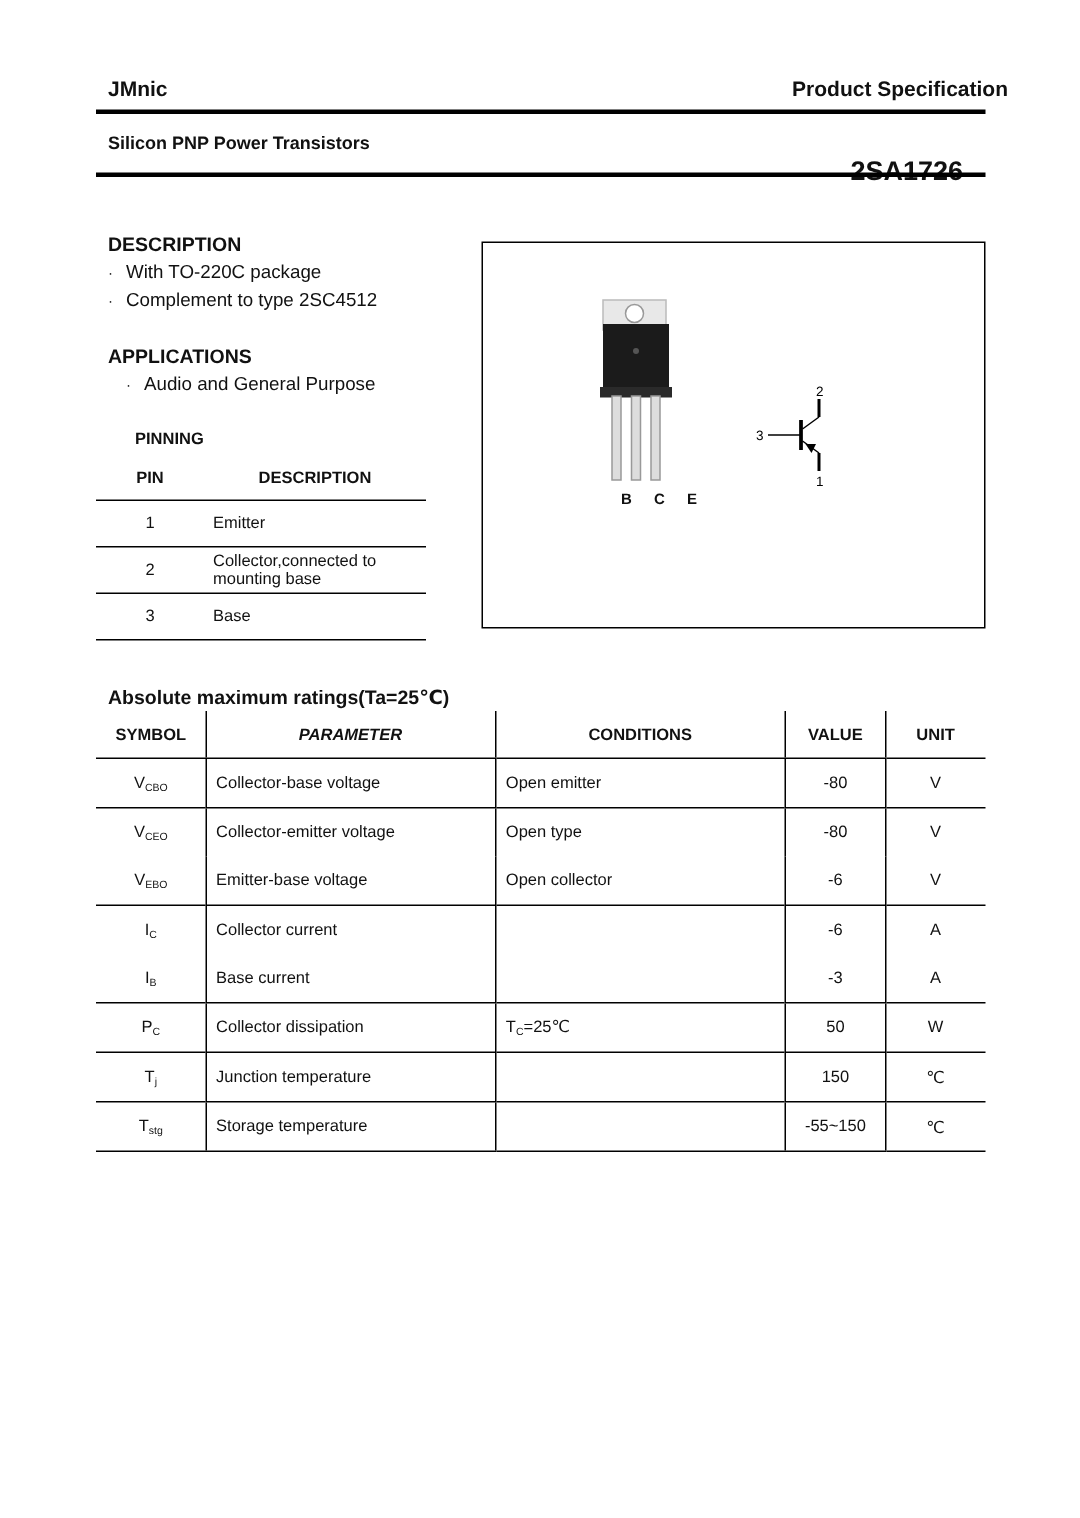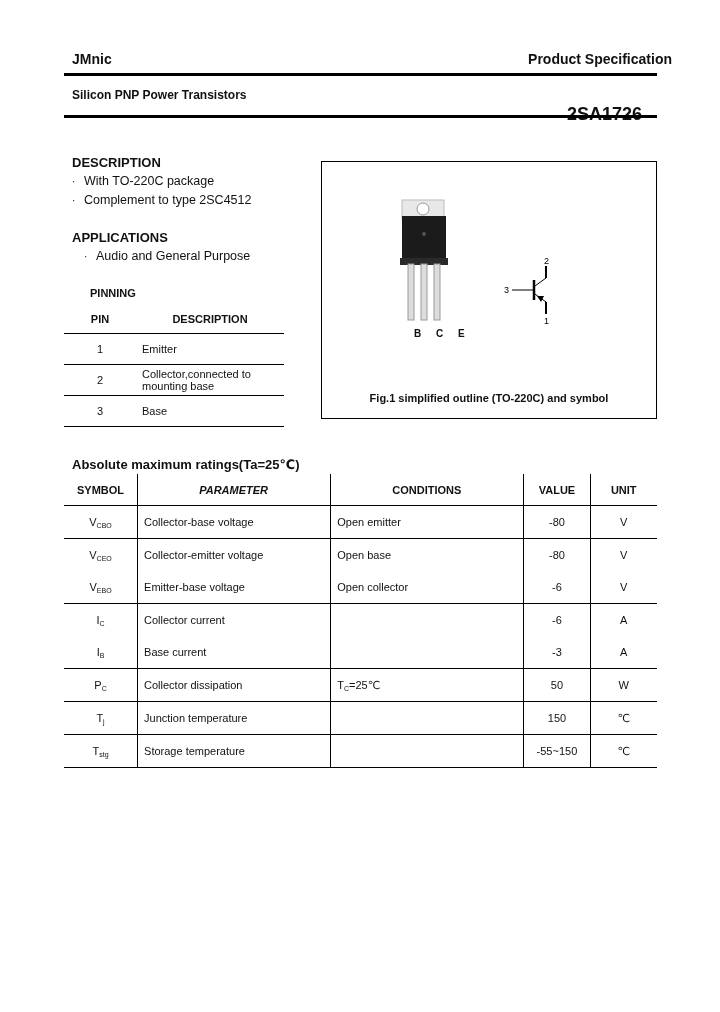--- a/index.html
+++ b/index.html
@@ -98,21 +98,20 @@
     <text x="4" y="39" font-size="9" font-family="Liberation Sans, sans-serif">3</text>
     <text x="44" y="70" font-size="9" font-family="Liberation Sans, sans-serif">1</text>
     <line x1="12" y1="36" x2="34" y2="36" stroke="#000" stroke-width="1"></line>
     <line x1="34" y1="26" x2="34" y2="46" stroke="#000" stroke-width="2.5"></line>
     <line x1="35" y1="32" x2="46" y2="24" stroke="#000" stroke-width="1"></line>
     <line x1="46" y1="12" x2="46" y2="24" stroke="#000" stroke-width="2"></line>
     <line x1="35" y1="40" x2="46" y2="48" stroke="#000" stroke-width="1"></line>
     <polygon points="37,42 44,42 41,48" fill="#000"></polygon>
     <line x1="46" y1="48" x2="46" y2="60" stroke="#000" stroke-width="2"></line>
   </svg>
-  <div class="abs fig-caption">Fig.1 simplified outline (TO-220C) and symbol</div>
 </div>
 
 <div class="abs" style="left:72px; top:457px; font-size:13px; font-weight:bold;">Absolute maximum ratings(Ta=25℃)</div>
 <table class="abs ratings">
   <tbody>
       <tr>
     <th class="c-sym">SYMBOL</th>
     <th class="c-par" style="text-align:center;padding-left:0;font-style:italic;">PARAMETER</th>
     <th class="c-con" style="text-align:center;padding-left:0;">CONDITIONS</th>
     <th class="c-val">VALUE</th>
@@ -121,21 +120,21 @@
   <tr>
     <td class="c-sym"><span>V</span><sub>CBO</sub></td>
     <td class="c-par">Collector-base voltage</td>
     <td class="c-con">Open emitter</td>
     <td class="c-val">-80</td>
     <td class="c-unit">V</td>
   </tr>
   <tr class="sep">
     <td class="c-sym"><span>V</span><sub>CEO</sub></td>
     <td class="c-par">Collector-emitter voltage</td>
-    <td class="c-con">Open base</td>
+    <td class="c-con">Open type</td>
     <td class="c-val">-80</td>
     <td class="c-unit">V</td>
   </tr>
   <tr>
     <td class="c-sym"><span>V</span><sub>EBO</sub></td>
     <td class="c-par">Emitter-base voltage</td>
     <td class="c-con">Open collector</td>
     <td class="c-val">-6</td>
     <td class="c-unit">V</td>
   </tr>

